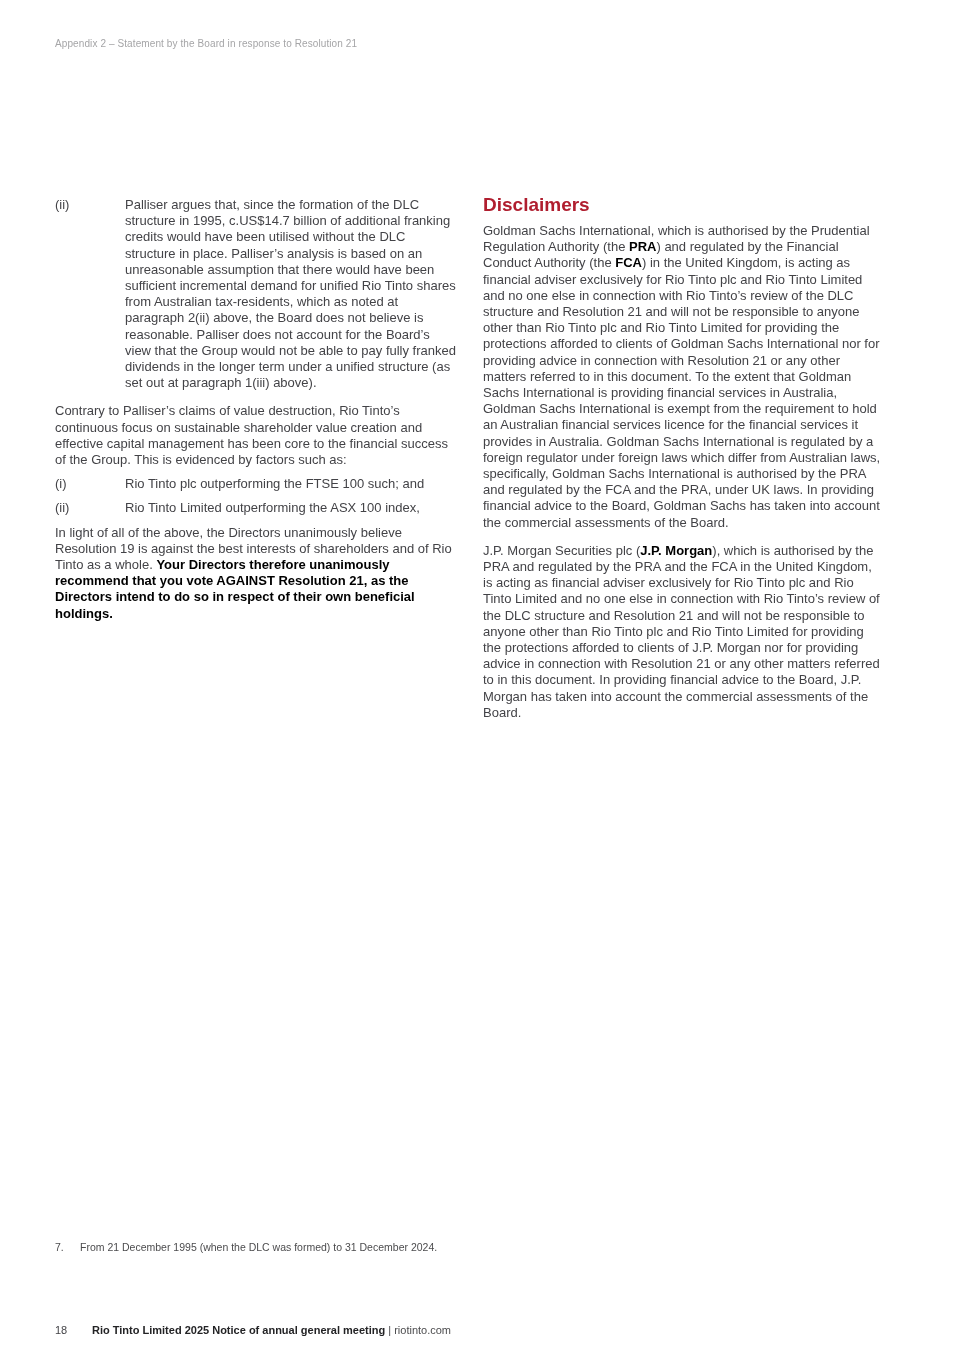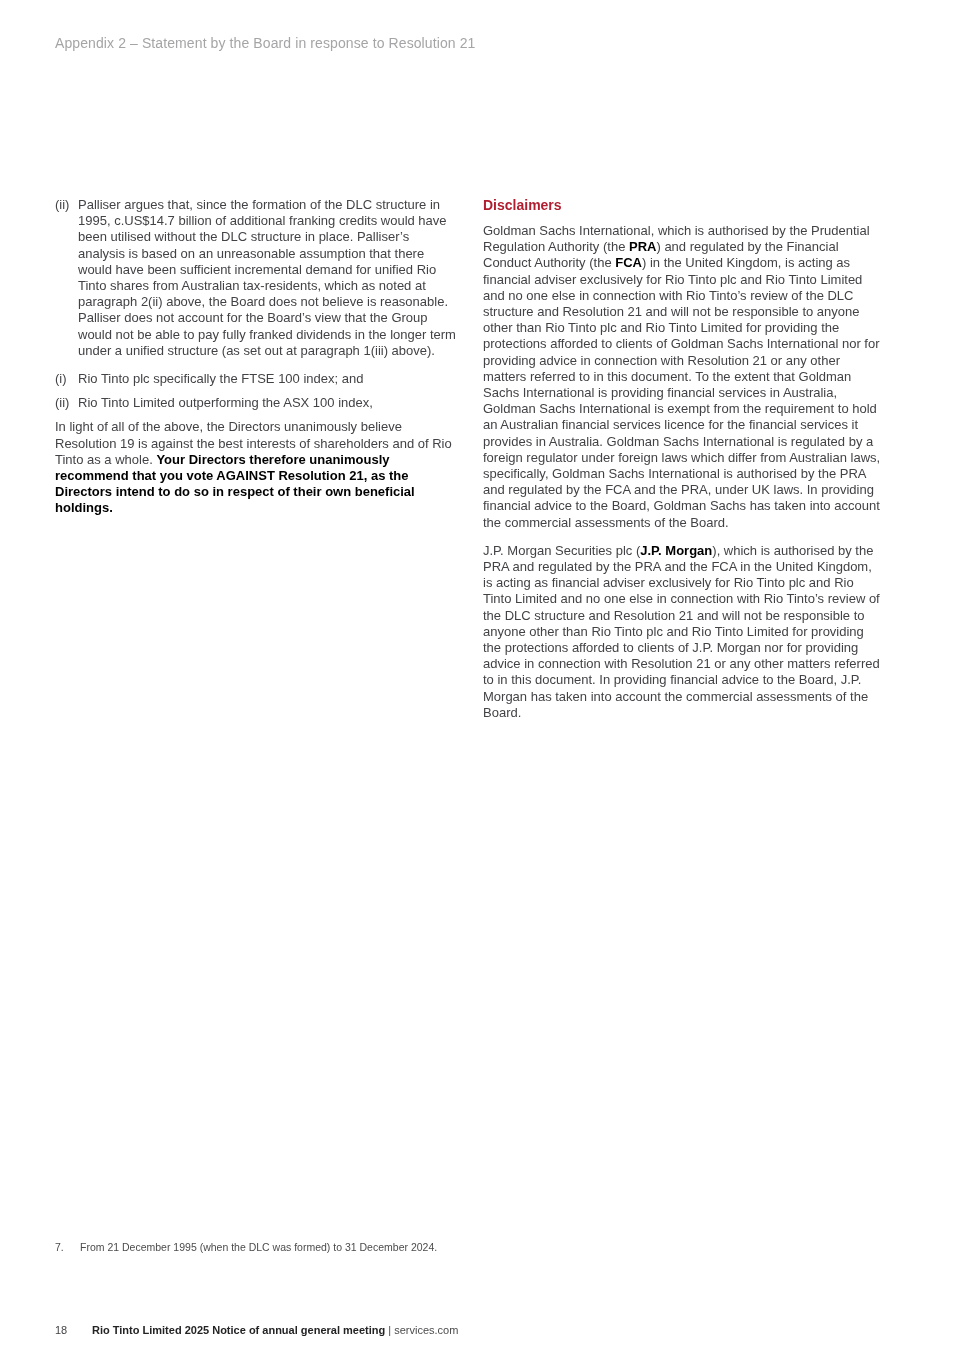--- a/index.html
+++ b/index.html
@@ -7,43 +7,43 @@
   body {
     width: 965px; height: 1365px;
     position: relative;
     font-family: "Liberation Sans", sans-serif;
     overflow: hidden;
   }
   .page { position: absolute; inset: 0; background: #ffffff; }
 
   .running-header {
     position: absolute; left: 55px; top: 37px;
-    font-size: 14px; line-height: 13px;
+    font-size: 10px; line-height: 13px;
     color: #a5a5a7; letter-spacing: 0.1px;
   }
 
   .col { position: absolute; top: 197px; width: 403px; }
   .col-left  { left: 55px; }
   .col-right { left: 483px; width: 401px; }
 
   .body, .marker {
     font-size: 13px; line-height: 16.2px;
     color: #434347;
   }
   .para { margin-bottom: 12px; }
   .para-tight { margin-bottom: 8px; }
 
-  .hang-item { display: flex; }
+  .hang-item { display: flex; gap: 47px; }
   .hang-item .marker { flex: 0 0 23px; }
   .hang-item .body { flex: 1 1 auto; }
   .mb-12 { margin-bottom: 12px; }
   .mb-8  { margin-bottom: 8px; }
 
   .section-heading {
-    font-size: 14px; line-height: 16px;
+    font-size: 19px; line-height: 16px;
     font-weight: 600;
     color: #b01e2f;
     margin-bottom: 10px;
   }
 
   .body strong { font-weight: bold; color: #000000; }
   .body sup { font-size: 8.5px; vertical-align: super; line-height: 0; }
 
   .footnote {
     position: absolute; left: 55px; top: 1241px;
@@ -68,24 +68,25 @@
 
   <div class="running-header">Appendix 2 – Statement by the Board in response to Resolution 21</div>
 
   <div class="col col-left">
 
     <div class="hang-item mb-12">
       <span class="marker">(ii)</span>
       <p class="body">Palliser argues that, since the formation of the DLC structure in 1995, c.US$14.7 billion of additional franking credits would have been utilised without the DLC structure in place. Palliser’s analysis is based on an unreasonable assumption that there would have been sufficient incremental demand for unified Rio Tinto shares from Australian tax-residents, which as noted at paragraph 2(ii) above, the Board does not believe is reasonable. Palliser does not account for the Board’s view that the Group would not be able to pay fully franked dividends in the longer term under a unified structure (as set out at paragraph 1(iii) above).</p>
     </div>
 
+    <p class="body para-tight">Contrary to Palliser’s claims of value destruction, Rio Tinto’s continuous focus on sustainable shareholder value creation and effective capital management has been core to the financial success of the Group. This is evidenced by factors such as:</p>
 
     <div class="hang-item mb-8">
       <span class="marker">(i)</span>
-      <p class="body">Rio Tinto plc specifically the FTSE 100 index; and</p>
+      <p class="body">Rio Tinto plc outperforming the FTSE 100 such; and</p>
     </div>
 
     <div class="hang-item mb-8">
       <span class="marker">(ii)</span>
       <p class="body">Rio Tinto Limited outperforming the ASX 100 index,</p>
     </div>
 
 
     <p class="body para"><span>In light of all of the above, the Directors unanimously believe Resolution 19 is against the best interests of shareholders and of Rio Tinto as a whole. </span><strong>Your Directors therefore unanimously recommend that you vote AGAINST Resolution 21, as the Directors intend to do so in respect of their own beneficial holdings.</strong></p>
 
@@ -101,16 +102,16 @@
     <p class="body para"><span>J.P. Morgan Securities plc (</span><strong>J.P. Morgan</strong><span>), which is authorised by the PRA and regulated by the PRA and the FCA in the United Kingdom, is acting as financial adviser exclusively for Rio Tinto plc and Rio Tinto Limited and no one else in connection with Rio Tinto’s review of the DLC structure and Resolution 21 and will not be responsible to anyone other than Rio Tinto plc and Rio Tinto Limited for providing the protections afforded to clients of J.P. Morgan nor for providing advice in connection with Resolution 21 or any other matters referred to in this document. In providing financial advice to the Board, J.P. Morgan has taken into account the commercial assessments of the Board.</span></p>
 
   </div>
 
   <div class="footnote">
     <span class="fn-num">7.</span>
     <span class="fn-text">From 21 December 1995 (when the DLC was formed) to 31 December 2024.</span>
   </div>
 
   <div class="page-footer">
-    <span class="pf-num">18</span><span class="pf-title">Rio Tinto Limited 2025 Notice of annual general meeting</span><span class="pf-site"> | services.com</span>
+    <span class="pf-num">18</span><span class="pf-title">Rio Tinto Limited 2025 Notice of annual general meeting</span><span class="pf-site"> | riotinto.com</span>
   </div>
 
 </div>
 
 </body></html>

